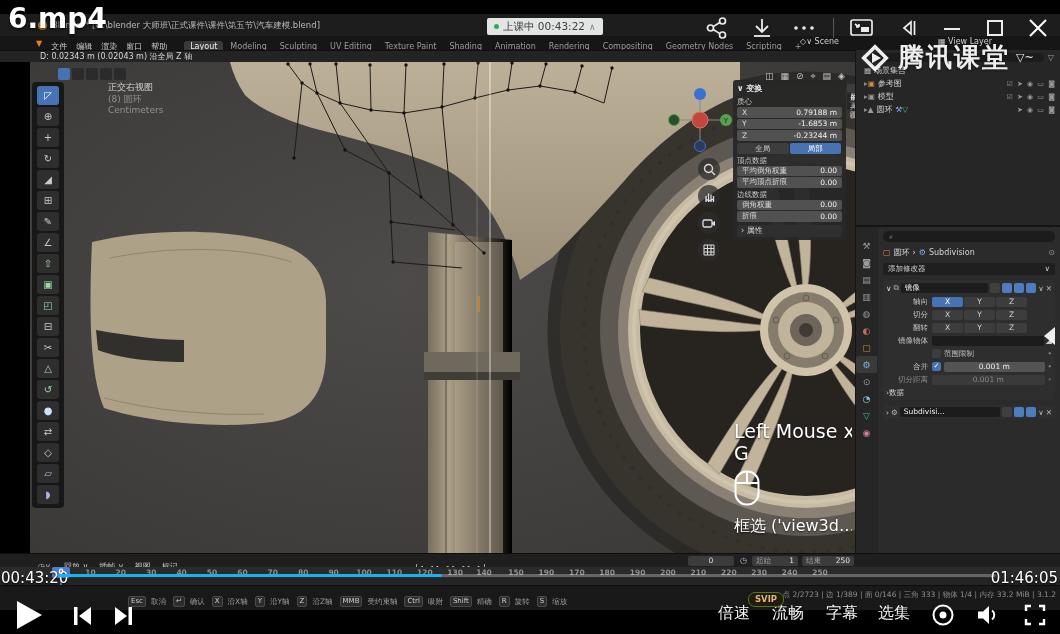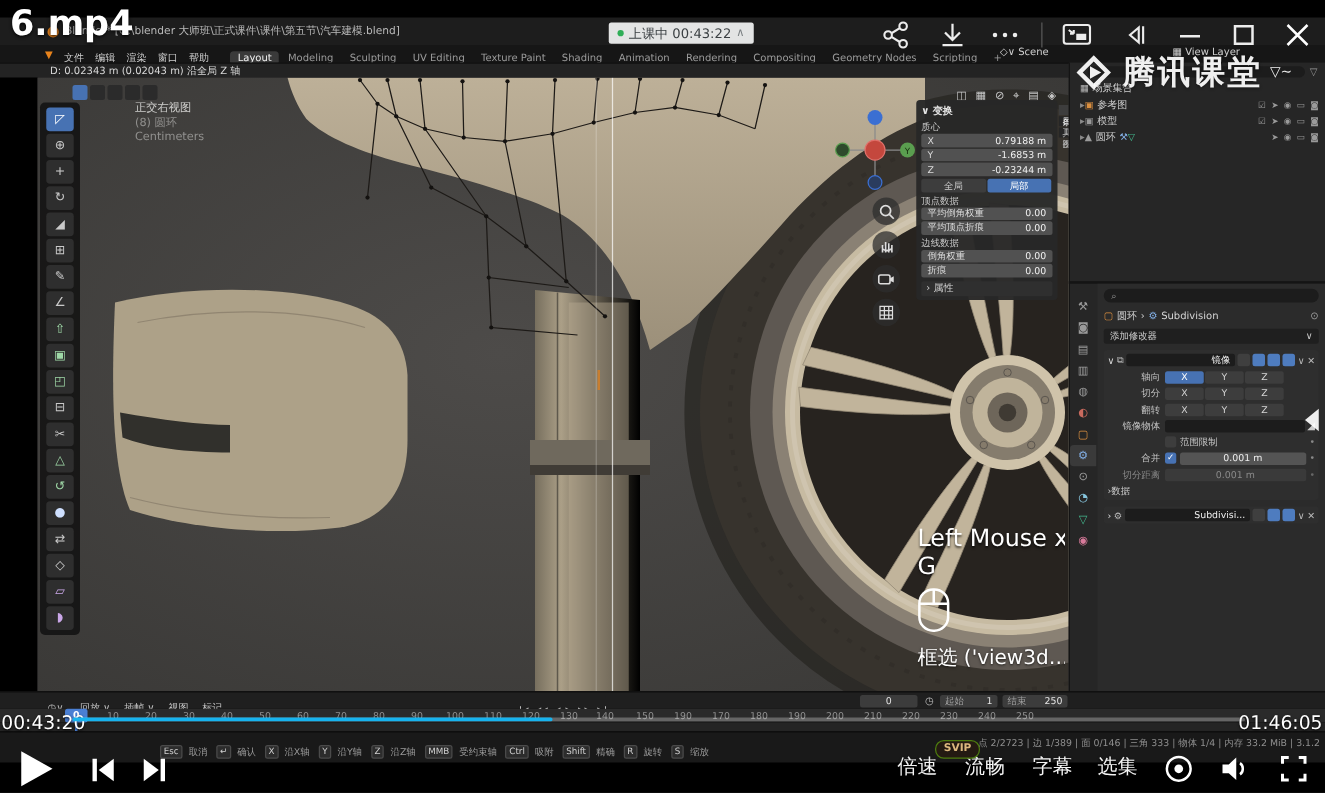--- a/index.html
+++ b/index.html
@@ -54,35 +54,35 @@
   .ptab{height:17px;display:flex;align-items:center;justify-content:center;font-size:9px;color:#9a9a9a;}
   .ptab.act{background:#3a3a3a;border-radius:3px 0 0 3px;}
   #pbody{position:absolute;left:22px;top:0;right:0;bottom:0;padding:4px 5px;background:#2b2b2b;}
   #psearch{height:11px;background:#1c1c1c;border-radius:6px;color:#9a9a9a;font-size:7.5px;line-height:11px;padding-left:6px;}
   #pcrumb{height:12px;margin-top:4px;font-size:8px;color:#d5d5d5;display:flex;align-items:center;gap:3px;}
   .pt-grid{display:grid;grid-template-columns:1fr 1fr;gap:2px;margin-top:3px;}
   .ptool{height:11px;background:#474747;border-radius:2px;color:#e8e8e8;font-size:7px;line-height:11px;text-align:center;white-space:nowrap;overflow:hidden;}
   #addmod{height:12px;background:#1f1f1f;border-radius:2px;margin-top:5px;color:#cfcfcf;font-size:7.5px;line-height:12px;padding:0 5px;display:flex;justify-content:space-between;}
   .modpanel{background:#2e2e2e;border-radius:3px;margin-top:5px;padding:2px 3px;}
   .modhdr{display:flex;align-items:center;height:12px;gap:2px;font-size:7.5px;color:#ddd;}
-  .namefield{background:#1c1c1c;border-radius:2px;padding:0 4px;height:10px;line-height:10px;flex:1;color:#eee;text-align:right;}
+  .namefield{background:#1c1c1c;border-radius:2px;padding:0 4px;height:10px;line-height:10px;flex:1;color:#eee;}
   .mtg{width:10px;height:10px;border-radius:2px;background:#3f3f3f;display:inline-block;}
   .mtg.on{background:#4e7cbf;}
   .mrow{display:flex;align-items:center;height:11px;margin-top:2px;font-size:7.5px;}
   .mrow .lb{width:46px;text-align:right;color:#c3c3c3;padding-right:4px;box-sizing:border-box;}
   .axbtn{width:31px;height:10px;background:#3d3d3d;color:#d5d5d5;border-radius:2px;text-align:center;line-height:10px;margin-right:1px;font-size:7.5px;}
   .axbtn.act{background:#4772b3;color:#fff;}
   .field{background:#545454;border-radius:2px;height:10px;line-height:10px;color:#eee;text-align:center;}
   .field.dim{background:#3a3a3a;color:#8a8a8a;}
   .cb{width:9px;height:9px;border-radius:2px;background:#3d3d3d;display:inline-block;margin-right:3px;}
   .cb.on{background:#4772b3;color:#fff;font-size:7px;text-align:center;line-height:9px;}
   
   #tl-hdr{top:553px;left:0;width:1060px;height:14px;background:#1f1f1f;border-top:1px solid #0e0e0e;box-sizing:border-box;}
   #tl-hdr .mn{font-size:8px;color:#c6c6c6;margin-right:11px;}
-  #tl-ruler{top:567px;left:0;width:1060px;height:11px;background:#2a2a2a;}
+  #tl-ruler{top:567px;left:0;width:1060px;height:11px;background:#2a2a2a;font-weight:bold;}
   .tick{position:absolute;bottom:1px;transform:translateX(-50%);font-size:7.5px;color:#8f8f8f;}
   #tl-foot{top:578px;left:0;width:1060px;height:7px;background:#242424;}
   .pbtn{font-size:8px;color:#dadada;margin-right:5px;letter-spacing:-1px;}
   .tfield{position:absolute;height:10px;top:2px;background:#3c3c3c;border-radius:2px;font-size:7.5px;color:#e4e4e4;line-height:10px;display:flex;justify-content:space-between;padding:0 4px;box-sizing:border-box;}
   .tfield .fl{color:#9f9f9f;}
   #statusbar{top:585px;left:0;width:1060px;height:25px;background:#191919;border-top:1px solid #0d0d0d;box-sizing:border-box;}
   .hint{display:inline-flex;align-items:center;margin-right:7px;}
   .hint .k{border:1px solid #4a4a4a;background:#2c2c2c;border-radius:2px;padding:0 2px;font-size:7px;color:#d0d0d0;line-height:9px;height:9px;}
   .hint .t{font-size:7.5px;color:#9a9a9a;margin-left:5px;text-align:center;}
   

